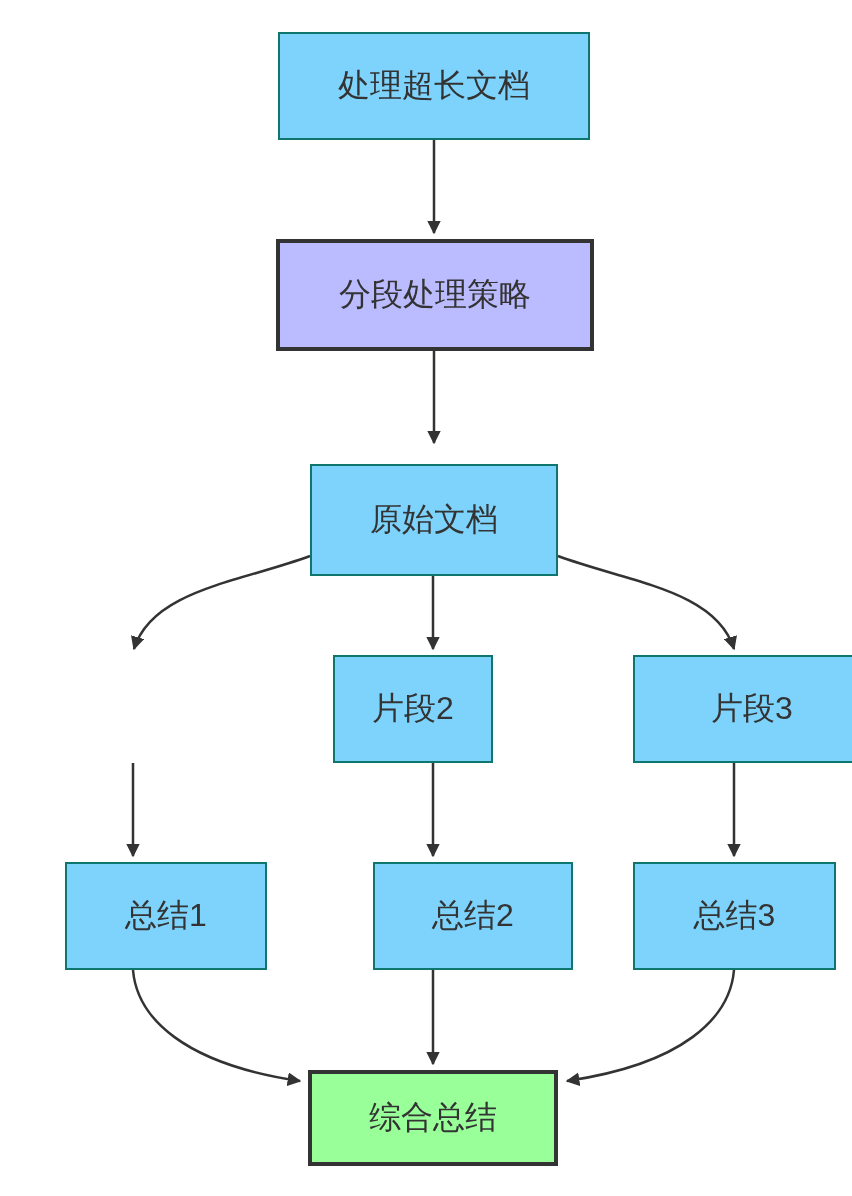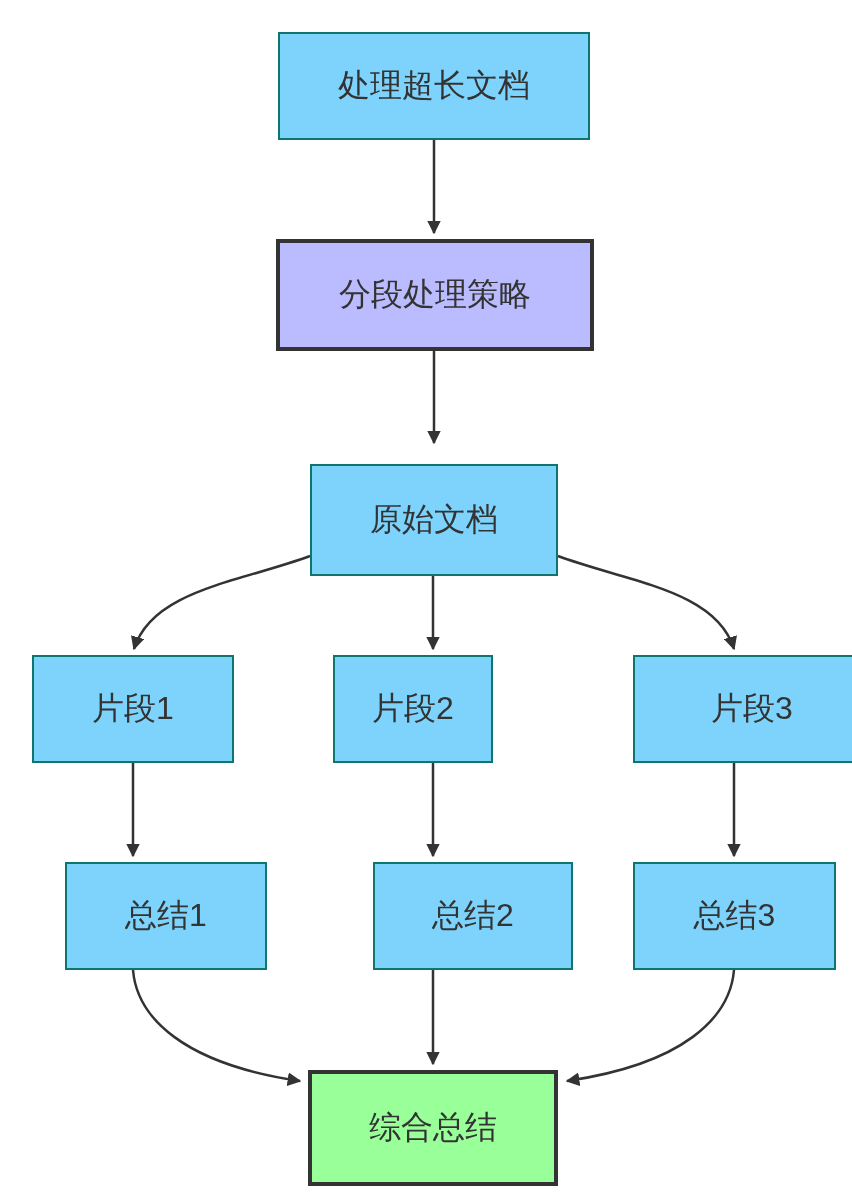--- a/index.html
+++ b/index.html
@@ -48,21 +48,21 @@
   
   .n-process   { left: 278px; top: 32px;   width: 312px; height: 108px; }
   .n-strategy  { left: 276px; top: 239px;  width: 318px; height: 112px; justify-content: center; }
   .n-original  { left: 310px; top: 447px;  width: 248px; height: 112px; margin-top: 17px; }
   .n-frag1     { left: 32px;  top: 655px;  width: 202px; height: 108px; }
   .n-frag2     { left: 333px; top: 655px;  width: 160px; height: 108px; }
   .n-frag3     { left: 633px; top: 655px;  width: 238px; height: 108px; }
   .n-sum1      { left: 32px;  top: 862px;  width: 202px; height: 108px; margin-left: 33px; }
   .n-sum2      { left: 333px; top: 862px;  width: 200px; height: 108px; margin-left: 40px; }
   .n-sum3      { left: 633px; top: 862px;  width: 203px; height: 108px; }
-  .n-final     { left: 308px; top: 1070px; width: 250px; height: 116px; }
+  .n-final     { left: 308px; top: 1070px; width: 250px; height: 96px; }
 </style>
 </head>
 <body>
 
 <div class="canvas">
 
   <svg class="edges" viewBox="0 0 852 1196" xmlns="http://www.w3.org/2000/svg">
     <defs>
       <marker id="arrowhead" viewBox="0 0 10 10" refX="9" refY="5" markerWidth="5.5" markerHeight="5.5" orient="auto">
         <path d="M0,0 L10,5 L0,10 z" fill="#333333"></path>
@@ -88,23 +88,20 @@
   </div>
 
   <div class="node node-emphasis n-strategy">
     <span>分段处理策略</span>
   </div>
 
   <div class="node node-default n-original">
     <span>原始文档</span>
   </div>
 
-  <div class="node node-default n-frag1">
-    <span>片段1</span>
-  </div>
 
   <div class="node node-default n-frag2">
     <span>片段2</span>
   </div>
 
   <div class="node node-default n-frag3">
     <span>片段3</span>
   </div>
 
   <div class="node node-default n-sum1">

